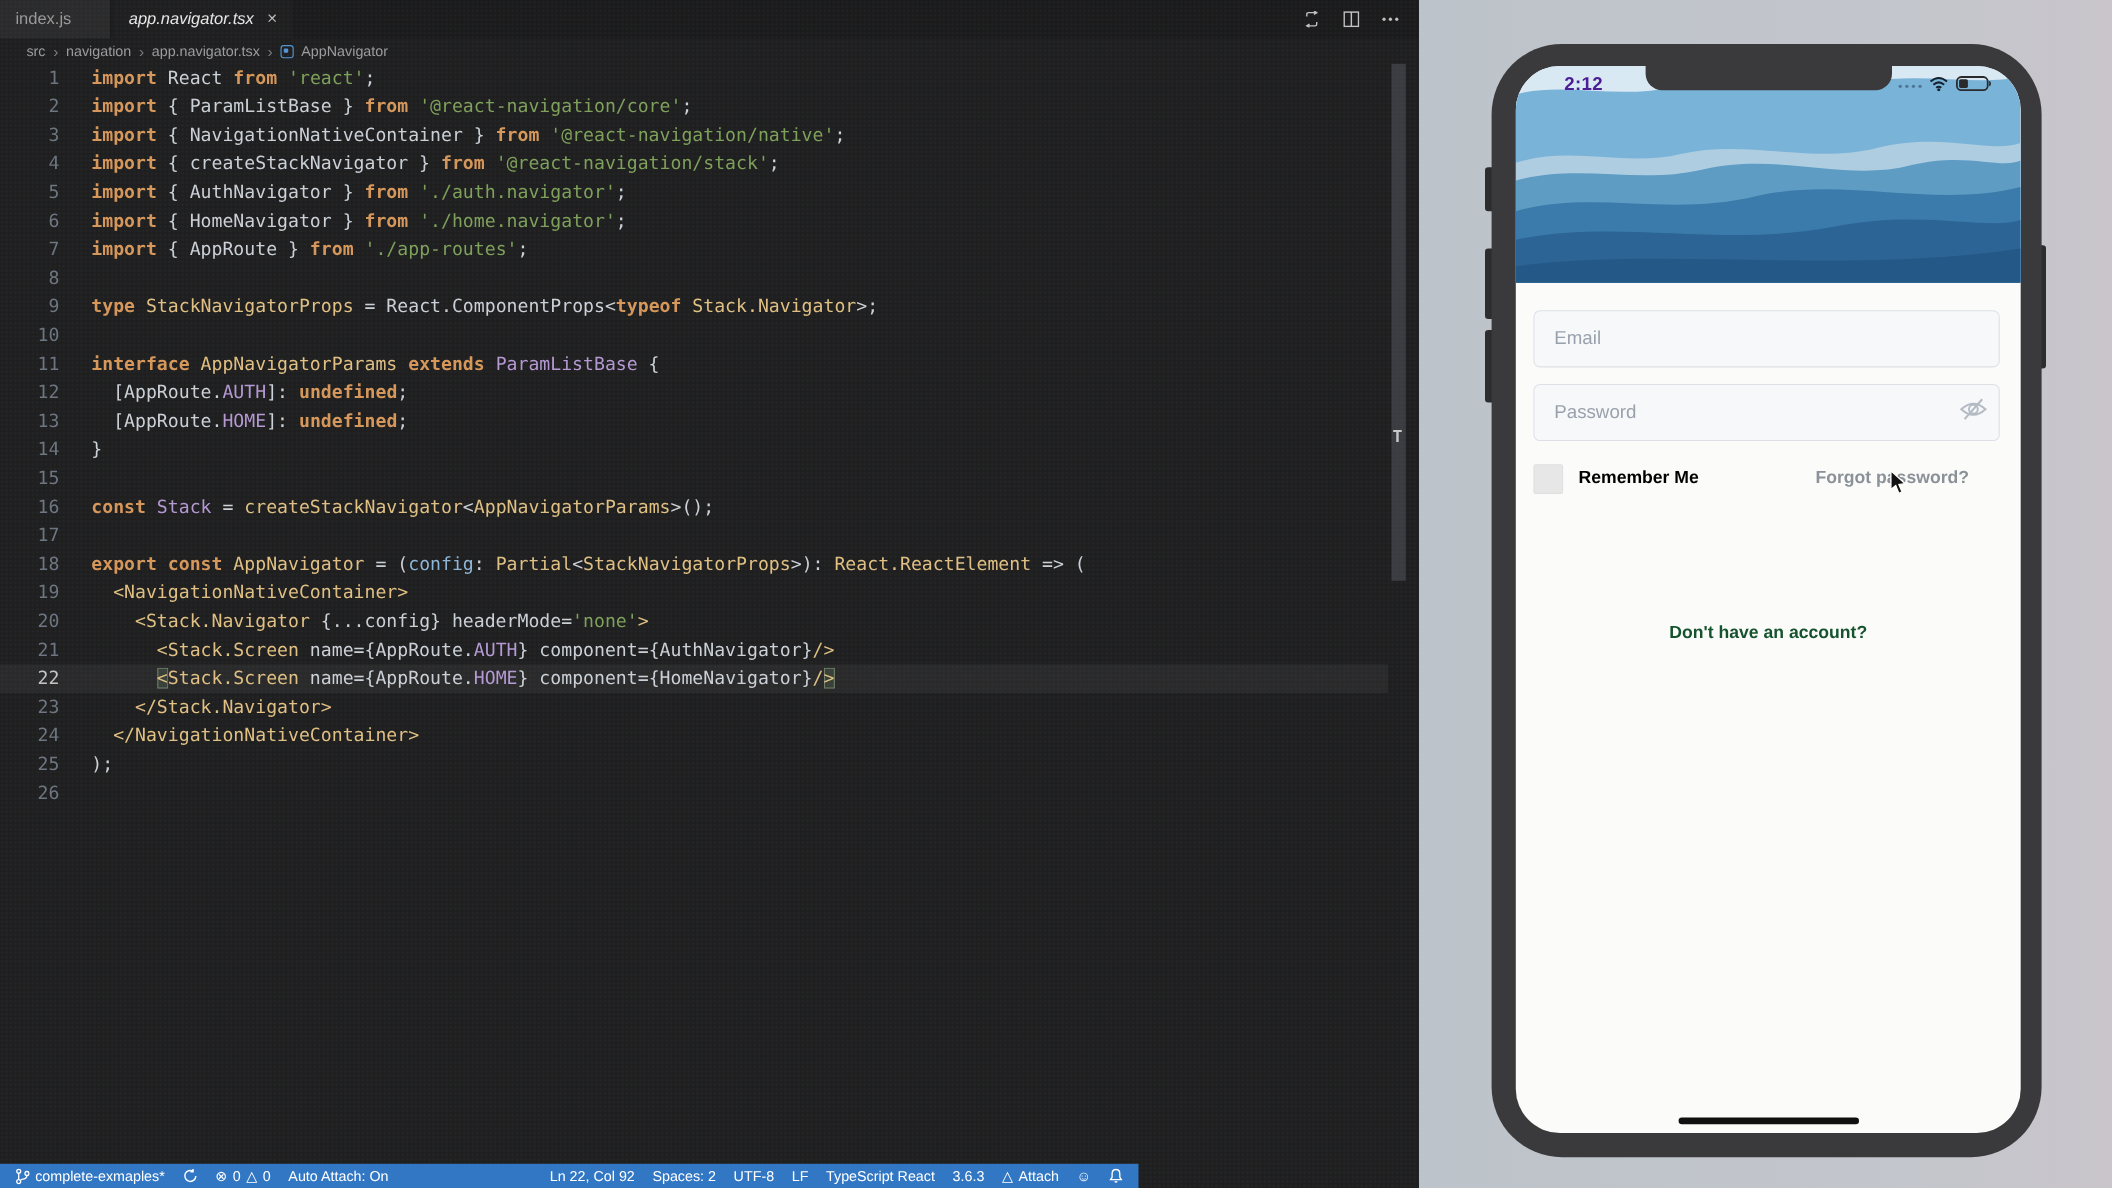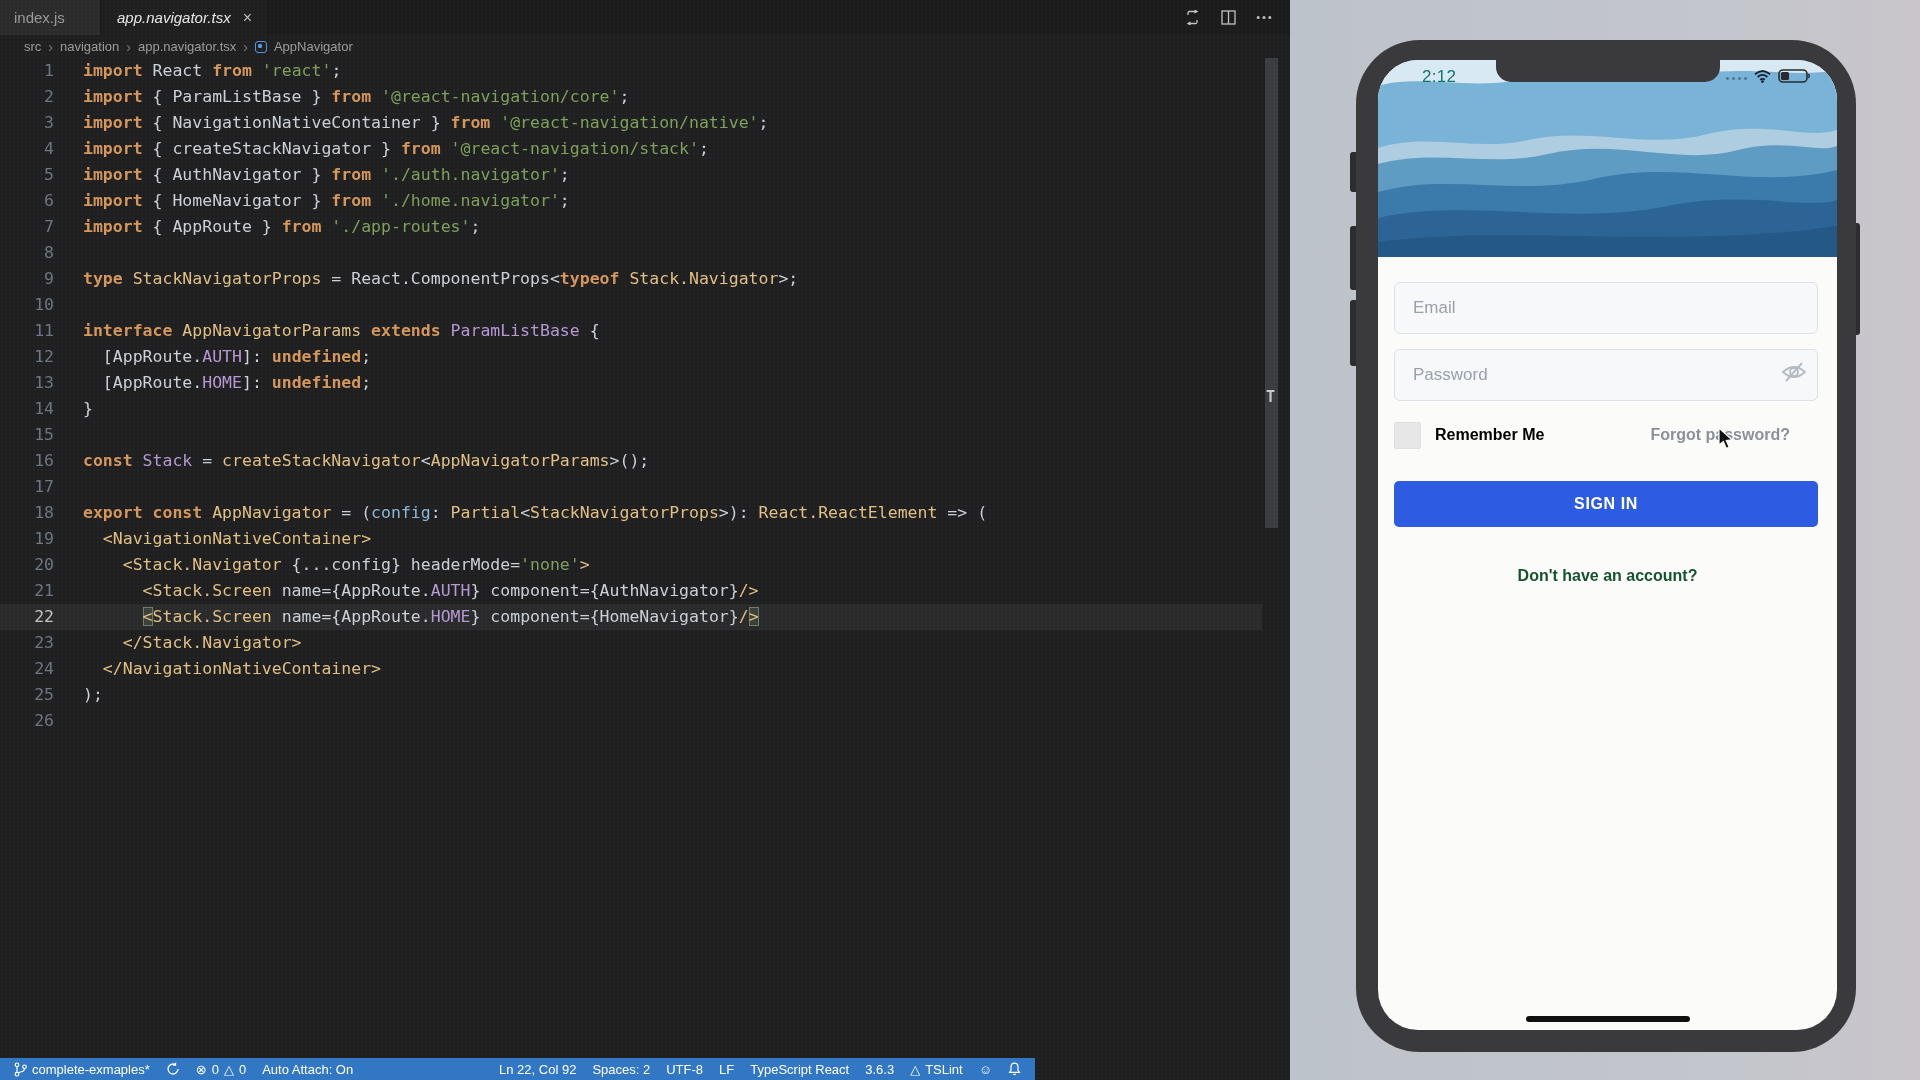--- a/index.html
+++ b/index.html
@@ -64,21 +64,21 @@
   .side-btn { position:absolute; background:#2d2d2f; border-radius:3px; z-index:1; }
   .phone-frame { position:absolute; left:1356px; top:40px; width:500px; height:1012px;
                  background:#3a3a3c; border-radius:64px; z-index:2; }
   .phone-screen { position:absolute; left:22px; top:20px; width:459px; height:970px;
                   background:#fbfbf9; border-radius:40px; overflow:hidden; }
   .p-header { position:absolute; left:0; top:0; width:459px; height:197px; }
   .p-header svg { display:block; }
   .notch { position:absolute; left:50%; top:0; transform:translateX(-50%); width:224px; height:22px;
            background:#3a3a3c; border-radius:0 0 15px 15px; z-index:4; }
   .p-status { position:absolute; left:0; top:0; width:100%; height:34px; z-index:5; }
-  .p-time { position:absolute; left:44px; top:7px; font-size:17px; font-weight:normal; color:#0f766e; letter-spacing:.3px; }
+  .p-time { position:absolute; left:44px; top:7px; font-size:17px; font-weight:bold; color:#4c1d95; letter-spacing:.3px; }
   .p-icons { position:absolute; right:26px; top:9px; display:flex; align-items:center; gap:7px; }
   .cell-dots { display:flex; gap:3px; align-items:center; }
   .cell-dots i { width:3px; height:3px; border-radius:50%; background:rgba(25,45,65,.45); }
 
   .p-form { position:absolute; left:0; top:197px; width:459px; bottom:0; }
   .p-input { position:absolute; left:16px; width:424px; height:52px; background:#f6f8fa;
              border:1px solid #dde1e7; border-radius:6px; padding:0 18px; font-size:17px;
              color:#33404e; font-family:"Liberation Sans", sans-serif; outline:none; }
   .p-input::placeholder { color:#99a1ac; }
   .eye { position:absolute; right:30px; top:103px; }
@@ -222,21 +222,21 @@
             <span>LF</span>
           </span>
         <span class="sb-item">
             <span>TypeScript React</span>
           </span>
         <span class="sb-item">
             <span>3.6.3</span>
           </span>
         <span class="sb-item">
           <span class="sb-glyph">△</span>
-          <span>TSLint</span>
+          <span>Attach</span>
         </span>
         <span class="sb-item">
             <span class="sb-glyph">☺</span>
           </span>
         <span class="sb-item">
           <svg width="13" height="14" viewBox="0 0 13 14">
               <path d="M6.5 1.2 C4.3 1.2 3 3 3 5.2 L3 8.2 L1.6 10.4 L11.4 10.4 L10 8.2 L10 5.2 C10 3 8.7 1.2 6.5 1.2 Z" fill="none" stroke="#fff" stroke-width="1.2"></path>
               <path d="M5.3 12 Q6.5 13.2 7.7 12" fill="none" stroke="#fff" stroke-width="1.2"></path>
             </svg>
         </span>
@@ -305,21 +305,20 @@
                 <line x1="21" y1="3" x2="5" y2="21" stroke="#b4bbc3" stroke-width="1.9"></line>
               </svg>
           </span>
 
           <div class="remember-row">
             <span class="chk"></span>
             <span class="remember-label">Remember Me</span>
             <span class="forgot">Forgot password?</span>
           </div>
 
-          <button class="signin">SIGN IN</button>
           <div class="no-account">Don't have an account?</div>
         </div>
 
         <div class="home-bar"></div>
       </div>
     </div>
   </div>
 
   <span class="cursor">
     <svg width="20" height="22" viewBox="0 0 20 22">

